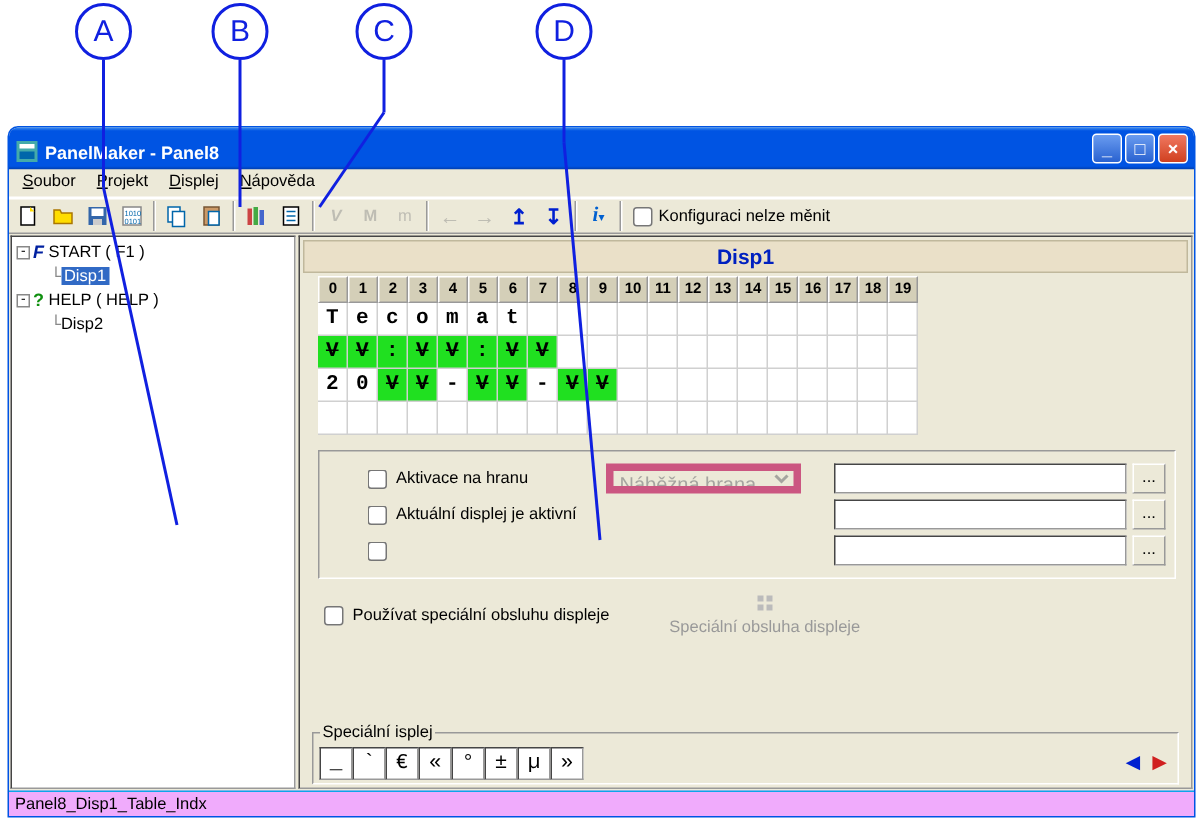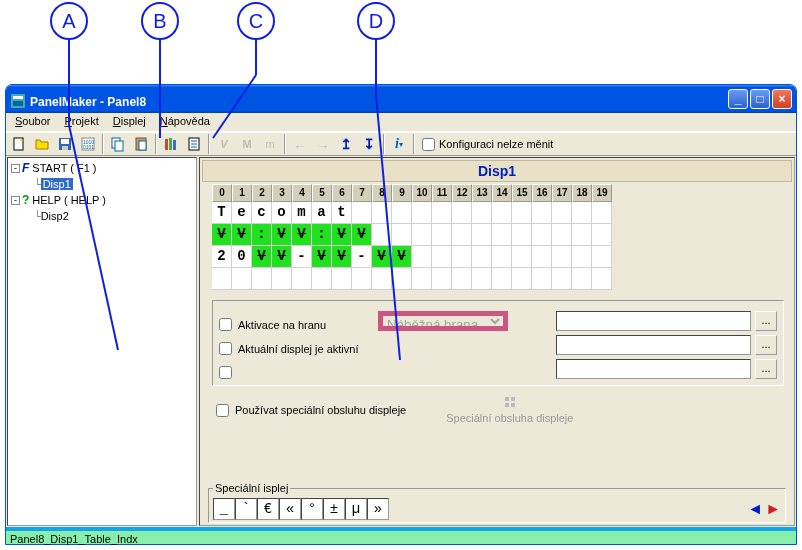--- a/index.html
+++ b/index.html
@@ -40,41 +40,41 @@
 .disp-title { text-align: center; font-size: 14px; font-weight: bold; color: #0020C0; padding: 2px 0; background: #EAE0C8; border: 1px solid #C0B89C; margin-bottom: 1px; }
 .grid { margin: 2px 0 6px 10px; }
 .grid-header { display: flex; }
 .gh-cell { width: 20px; height: 18px; background: #D4CFB8; border: 1px solid #fff; border-right-color: #999; border-bottom-color: #999; text-align: center; line-height: 16px; font-size: 10px; font-weight: bold; }
 .grid-row { display: flex; }
 .g-cell { width: 20px; height: 22px; background: #fff; border-right: 1px solid #D0D0D0; border-bottom: 1px solid #D0D0D0; text-align: center; line-height: 20px; font-size: 14px; font-weight: bold; font-family: "Courier New", monospace; }
 .g-cell.green { background: #20E020; }
 .g-cell.strike { text-decoration: line-through; }
 
 .opts { margin: 10px 8px 2px 10px; border: 1px solid #999; border-right-color: #fff; border-bottom-color: #fff; padding: 6px 6px; }
-.opt-row { display: flex; align-items: flex-end; height: 24px; }
+.opt-row { display: flex; align-items: center; height: 24px; margin-left: 26px; }
 .opt-row input[type=checkbox] { width: 13px; height: 13px; margin-right: 6px; }
 .opt-row .lbl { width: 140px; }
 .opt-row select { height: 20px; width: 130px; border: 5px solid #be185d; background: #ECE9D8; color: #888; }
 .opt-row .txt { flex: 0 0 195px; height: 20px; background: #fff; border: 1px inset #999; margin-left: auto; margin-right: 4px; }
 .opt-row .dots { width: 22px; height: 20px; background: #ECE9D8; border: 1px solid #999; border-left-color:#fff; border-top-color:#fff; text-align: center; line-height: 16px; }
 
 .opts2 { margin: 6px 8px; padding: 4px 6px; display: flex; align-items: center; }
 .opts2 input[type=checkbox] { width: 13px; height: 13px; margin-right: 6px; }
 .opts2 .greyed { color: #999; margin-left: 40px; display: flex; align-items: center; gap: 4px; flex-direction: column; }
 
 .special { position: absolute; bottom: 2px; left: 8px; right: 8px; }
 .special fieldset { border: 1px solid #999; border-right-color:#fff; border-bottom-color:#fff; padding: 4px 4px 2px 4px; position: relative; }
 .special legend { padding: 0 2px; }
 .sp-row { display: flex; align-items: center; }
 .sp-cell { width: 22px; height: 22px; background: #fff; border: 1px inset #999; text-align: center; line-height: 20px; font-size: 14px; font-family: "Courier New", monospace; }
 .sp-arrows { margin-left: auto; display: flex; gap: 2px; font-size: 16px; font-weight: bold; }
 .sp-arrows .l { color: #0020D0; }
 .sp-arrows .r { color: #D02020; }
 
-.status { height: 17px; background: #86efac; border-top: 4px solid #0ea5e9; padding: 1px 4px; line-height: 15px; font-size: 11px; }
+.status { height: 17px; background: #f0abfc; border-top: 1px solid #0ea5e9; padding: 1px 4px; line-height: 15px; font-size: 11px; }
 
 svg.ico { width: 16px; height: 16px; }
 </style>
 </head>
 <body>
 
 <div class="callout" style="left:50px; top:2px;">
     <span>A</span>
   </div>
 <div class="callout" style="left:141px; top:2px;">

